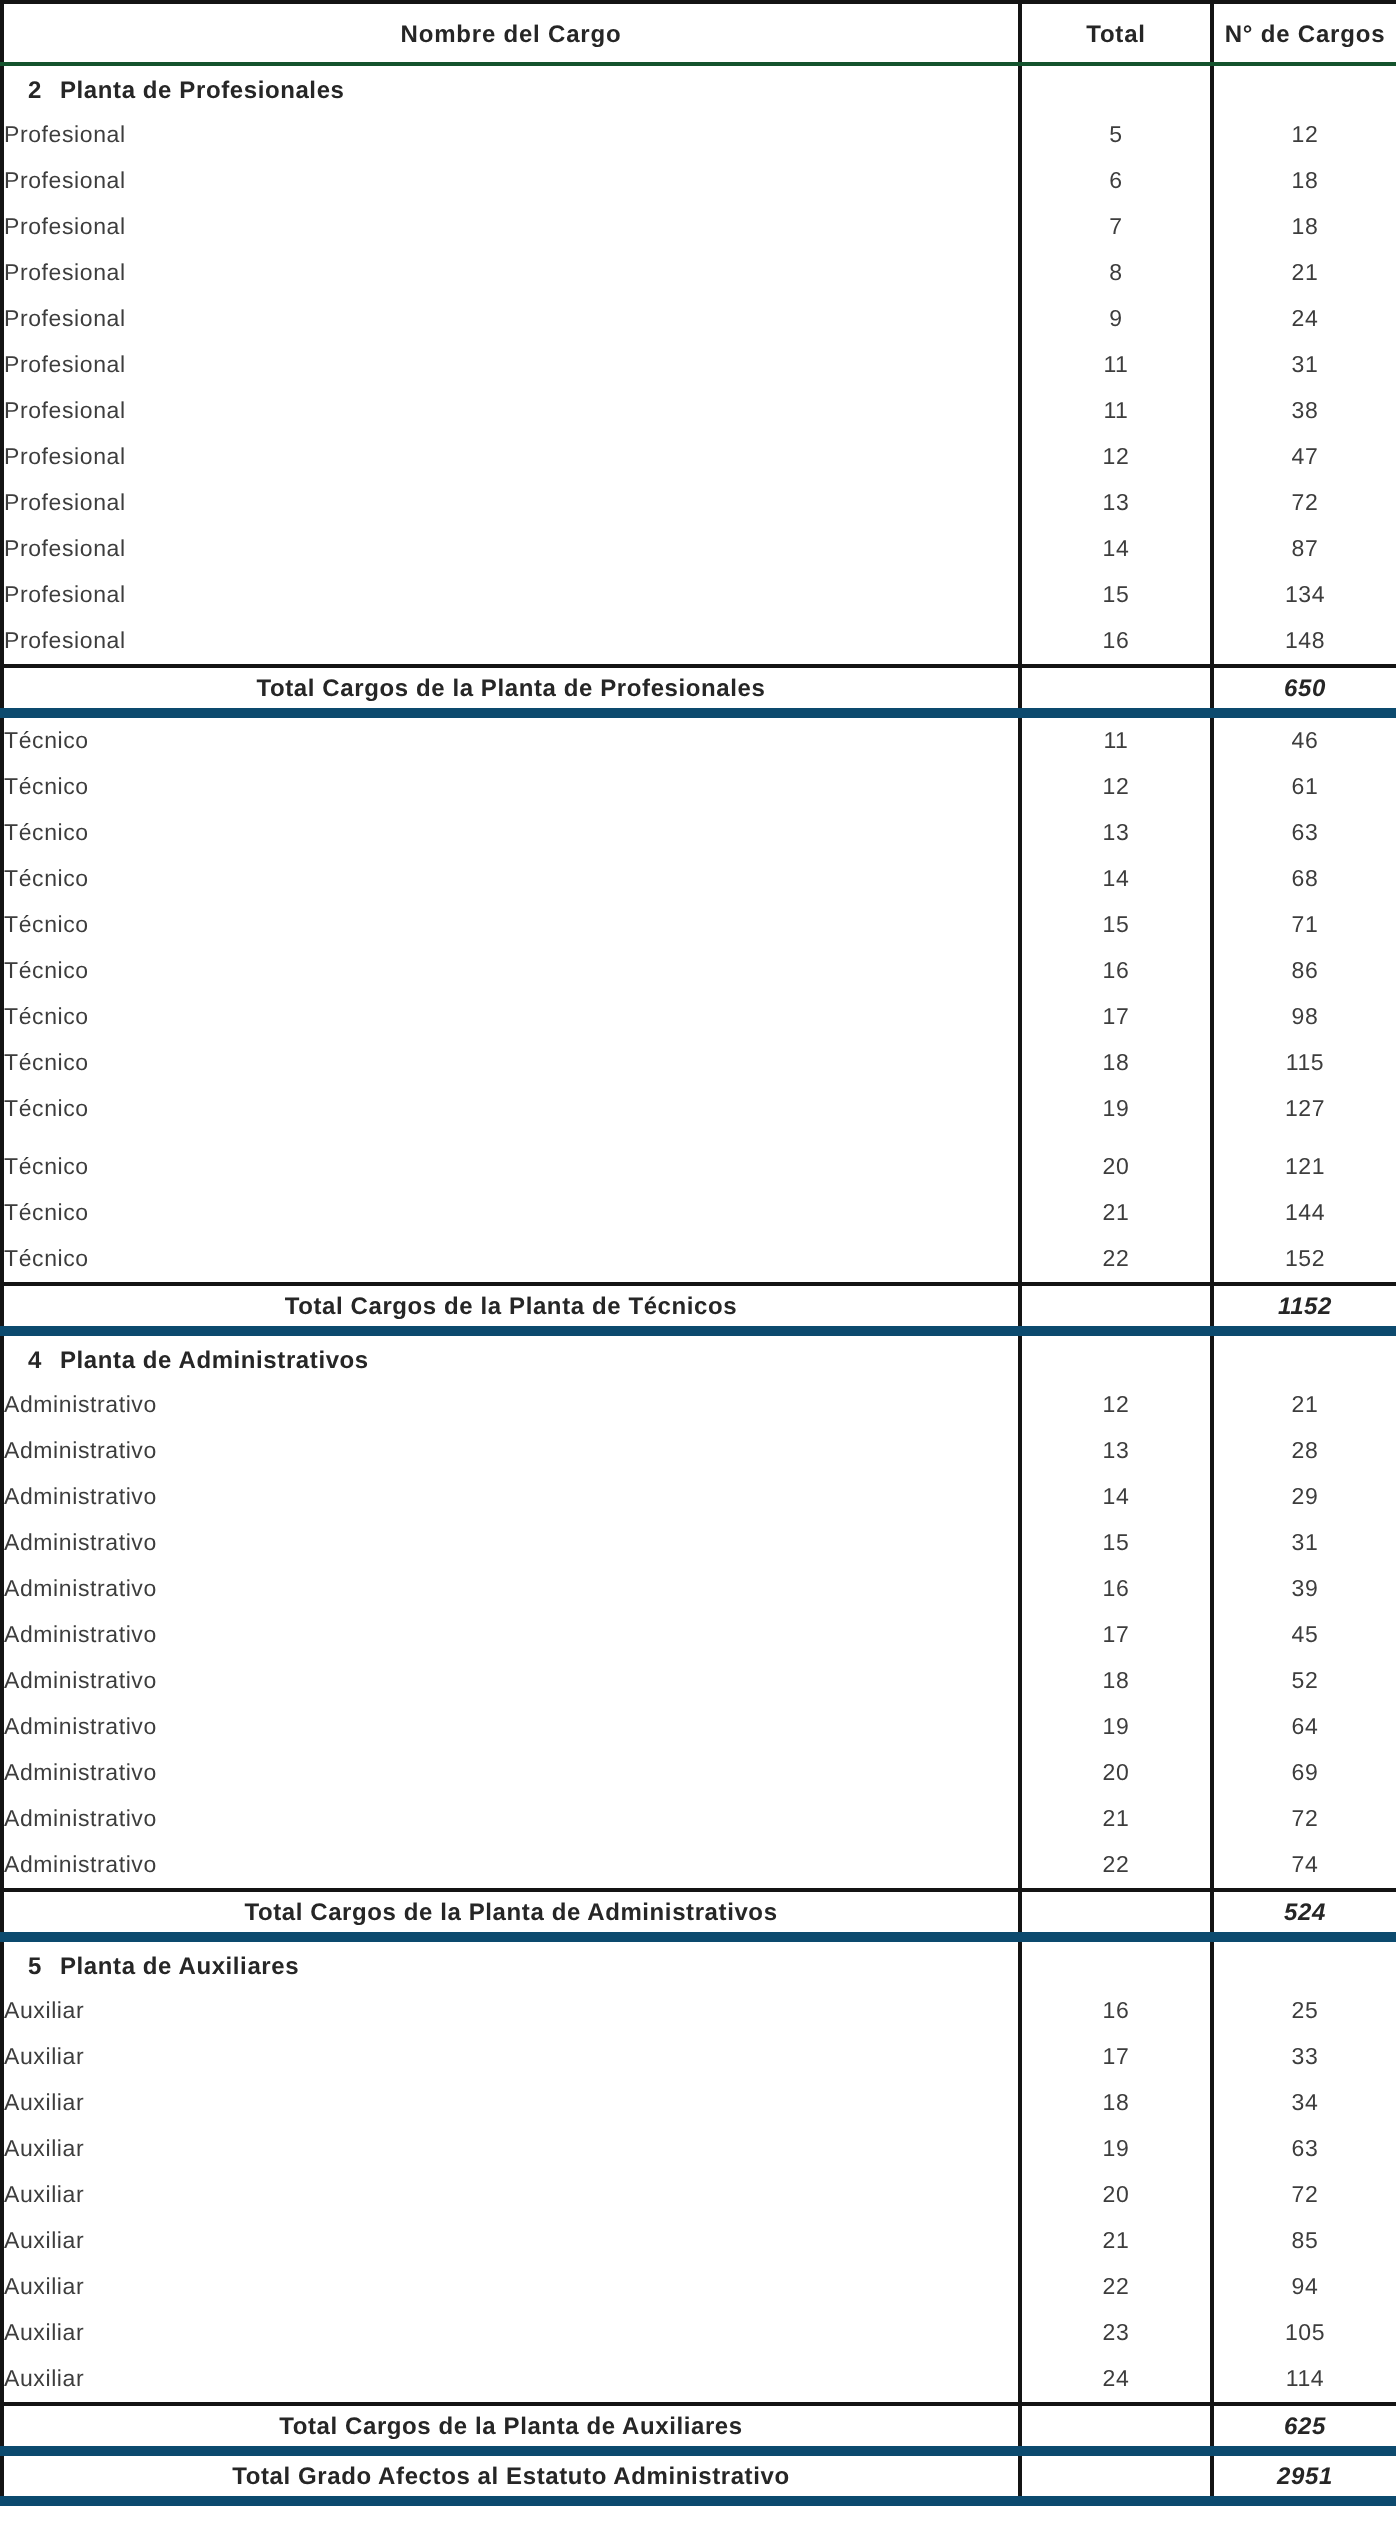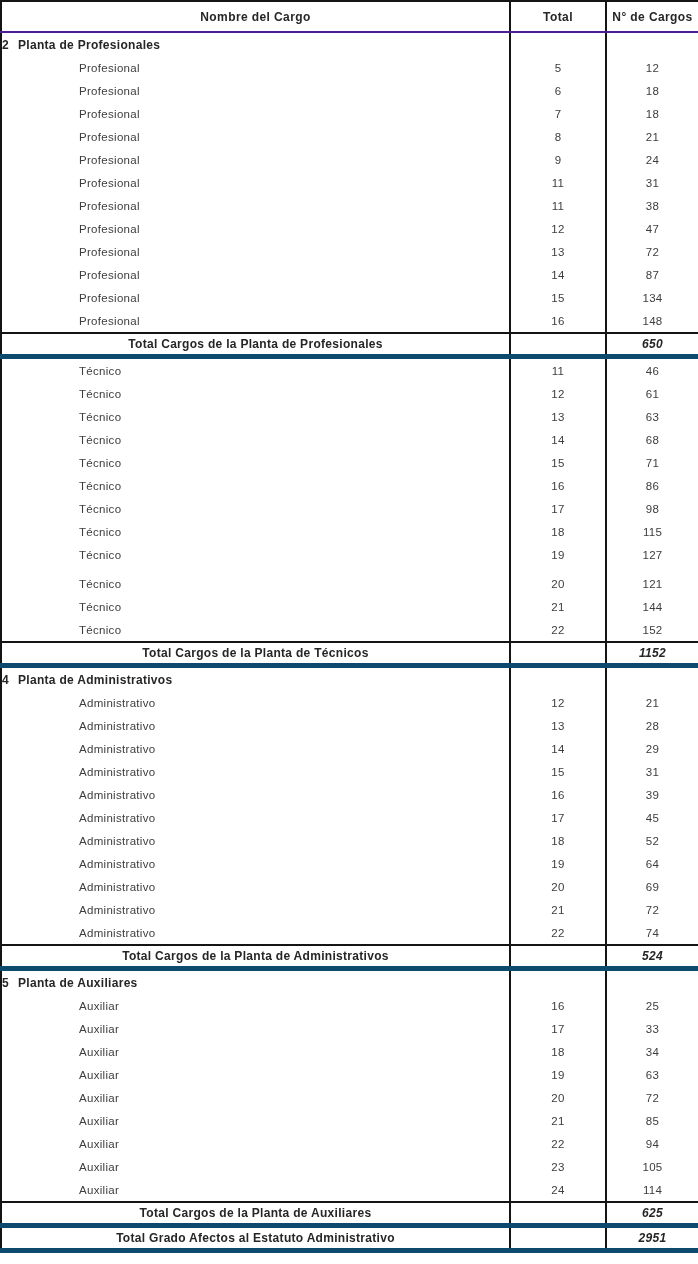--- a/index.html
+++ b/index.html
@@ -17,39 +17,39 @@
   table.cargos {
     border-collapse: collapse;
     table-layout: fixed;
     width: 698px;
     border: 2px solid #141414;
   }
   td, th { padding: 0; margin: 0; vertical-align: middle; }
   .vline { border-left: 2px solid #141414; }
   thead th {
     height: 29px;
-    border-bottom: 2px solid #4c1d95;
+    border-bottom: 2px solid #14532d;
     font-size: 12px;
     font-weight: bold;
     color: #262626;
     text-align: center;
     letter-spacing: 0.4px;
   }
   tr.section-row td { height: 23px; }
   .section-cell {
     font-size: 12px;
     font-weight: bold;
     color: #262626;
-    padding-left: 0;
+    padding-left: 12px;
     text-align: left;
   }
   .sec-num { display: inline-block; margin-right: 9px; }
   tr.data-row td { height: 23px; font-size: 11.5px; color: #3d3d3d; }
   tr.gap-row td { padding-top: 6px; }
-  .data-name-cell { padding-left: 77px; text-align: left; }
+  .data-name-cell { text-align: left; }
   .num { text-align: center; }
   tr.total-row td {
     height: 20px;
     border-top: 2px solid #141414;
     border-bottom: 5px solid #0c4a6e;
     font-size: 12px;
     font-weight: bold;
     color: #262626;
   }
   .total-label { text-align: center; }

